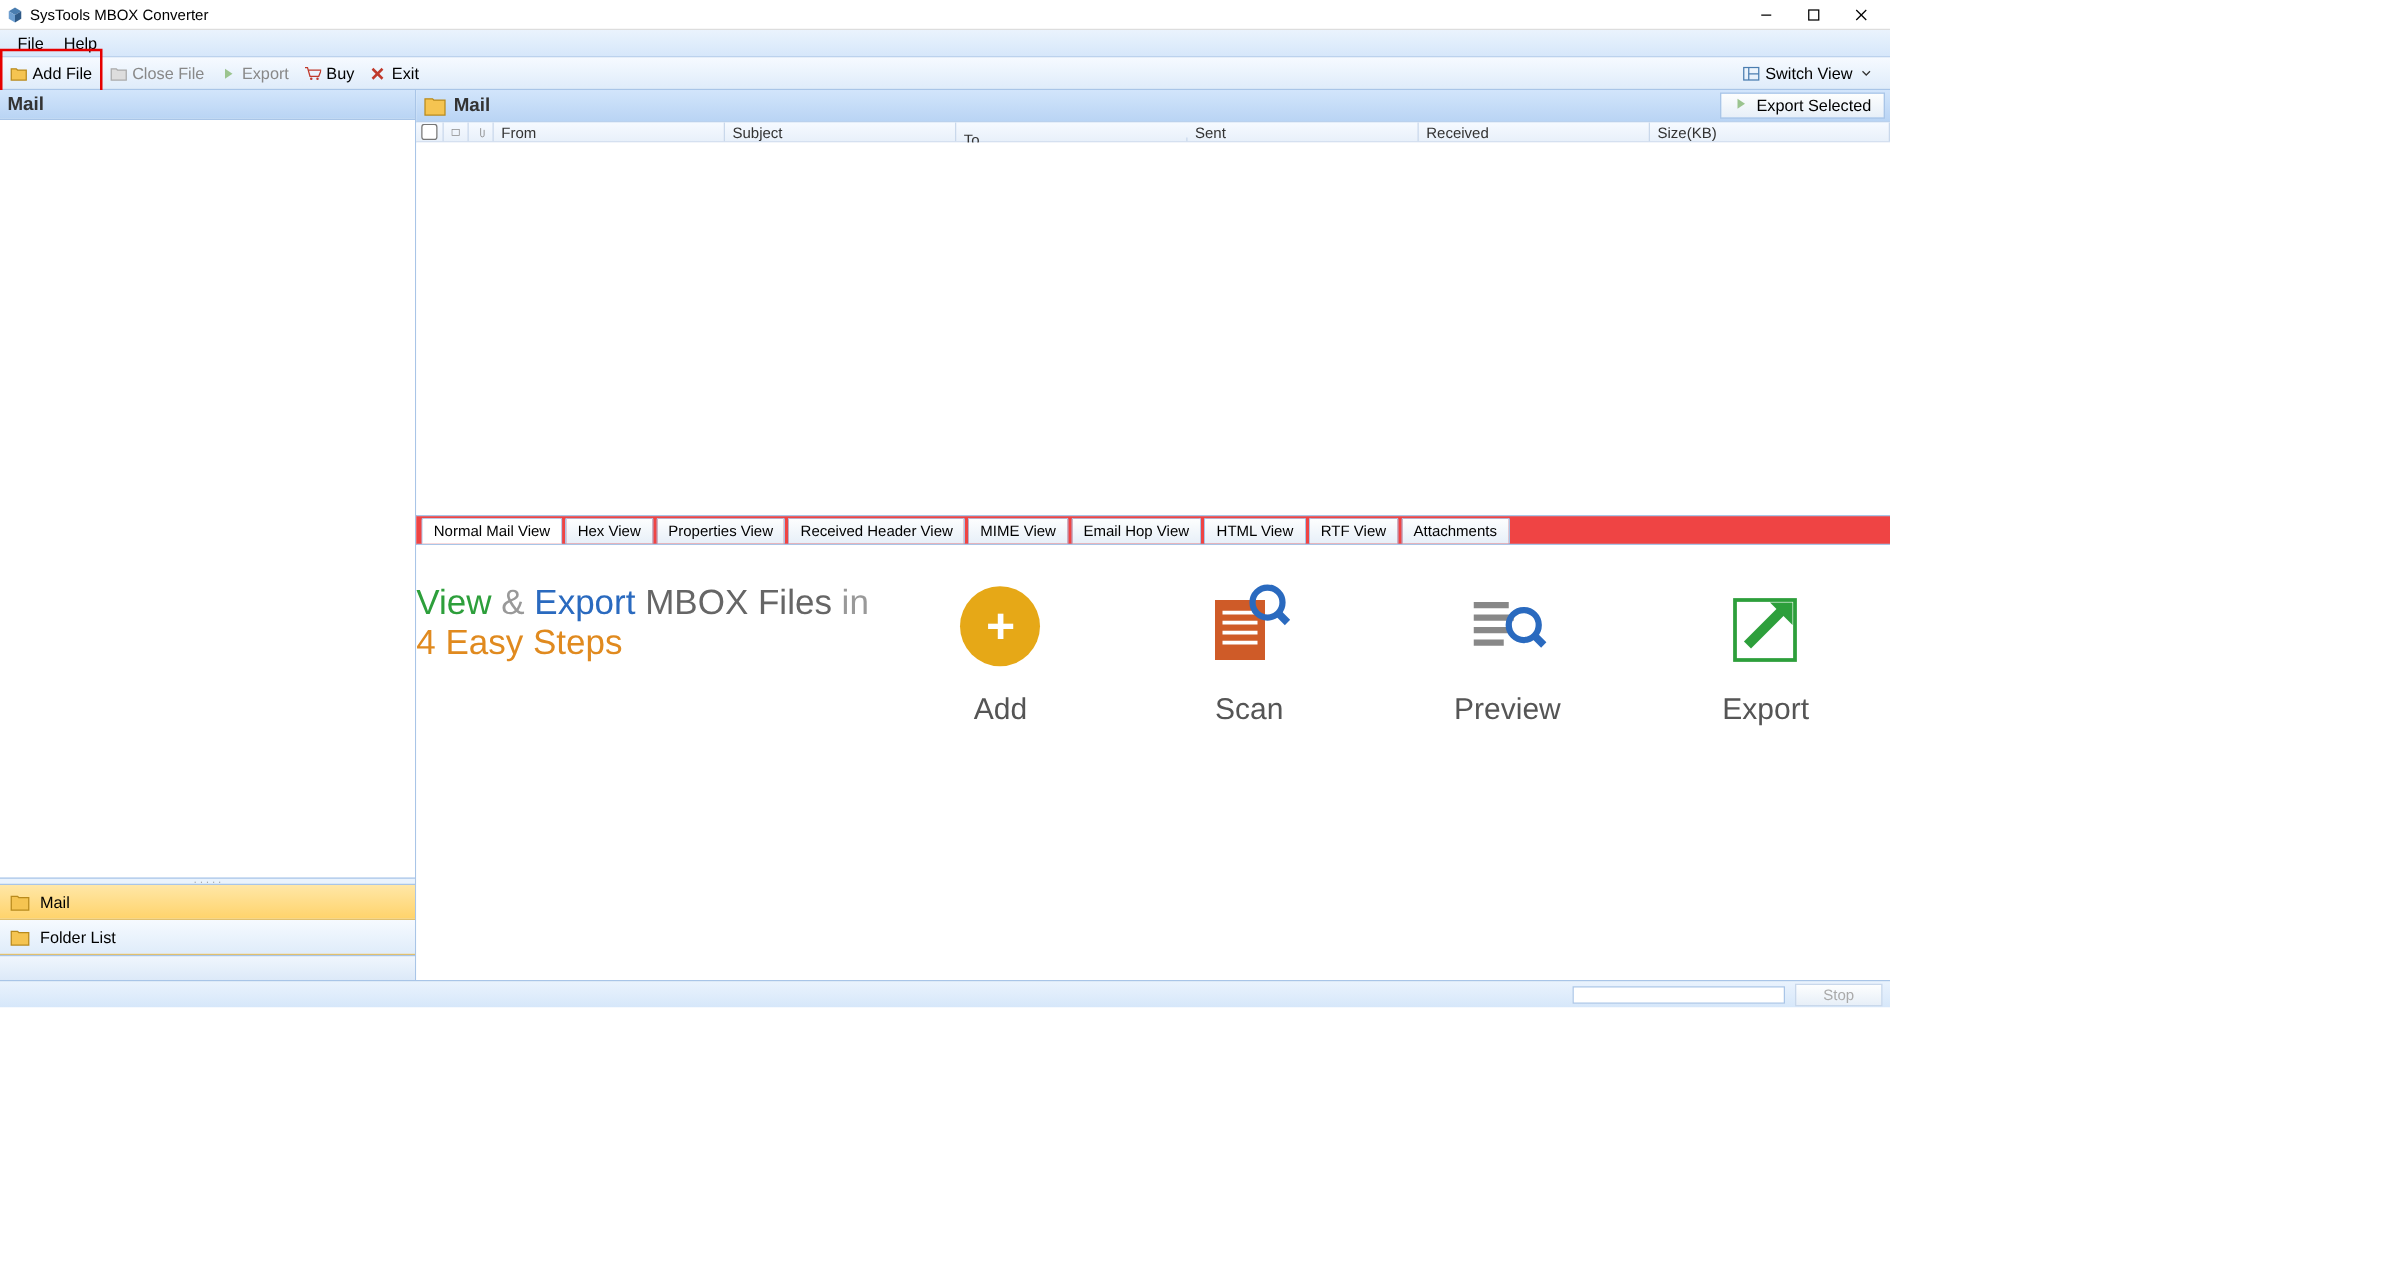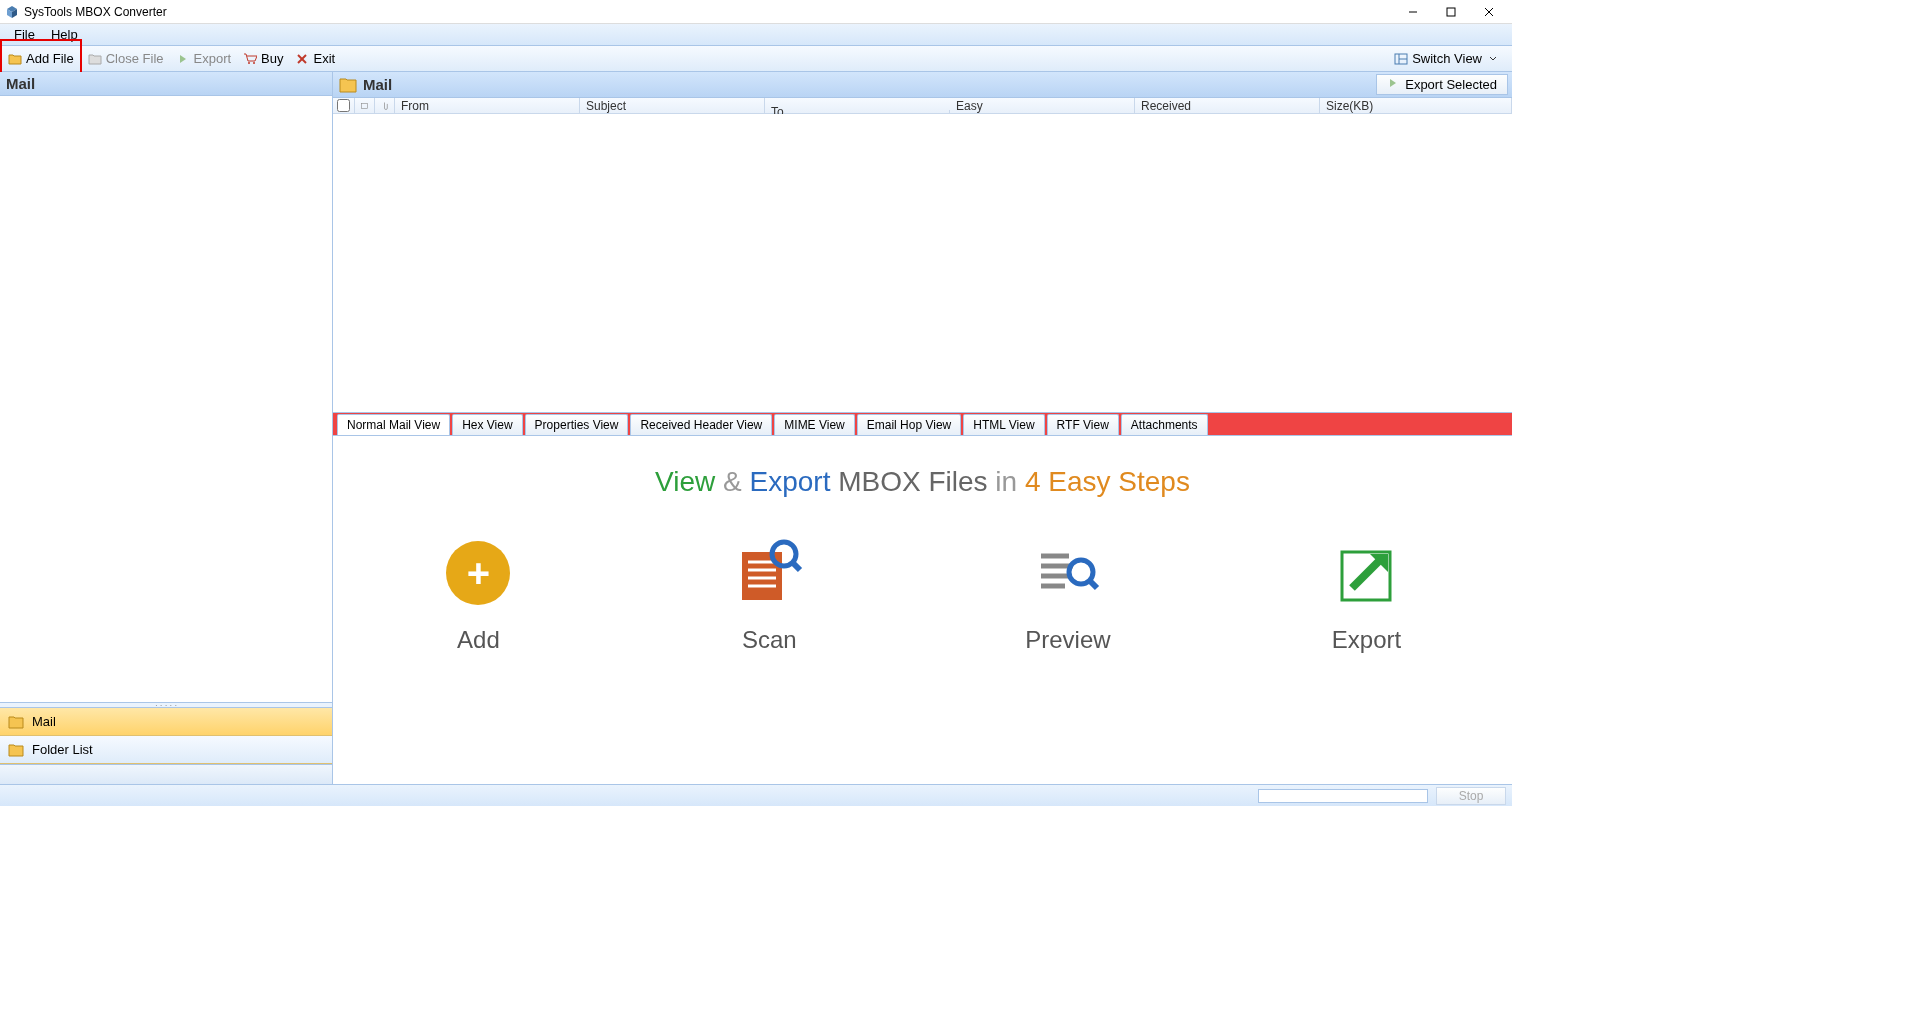--- a/index.html
+++ b/index.html
@@ -50,21 +50,21 @@
 .col.sent { width:185px; }
 .col.received { width:185px; }
 .col.size { flex:1; }
 
 .mail-list { flex:0 0 298px; background:#fff; overflow:auto; }
 
 .tabs-row { height:24px; background:#ef4444; display:flex; align-items:flex-end; border-top:1px solid #a9c5e7; border-bottom:1px solid #a9c5e7; padding-left:4px; }
 .tab { background: linear-gradient(#fdfefe,#e7eff8); border:1px solid #a9c5e7; border-bottom:none; padding:3px 9px; margin-right:2px; cursor:pointer; font-size:12px; border-radius:2px 2px 0 0; }
 .tab.active { background:#fff; }
 
-.preview { flex:1; background:#fff; overflow:auto; display:flex; flex-direction:column; align-items:center; padding-top:30px; }
+.preview { flex:1; background:#fff; overflow:auto; display:flex; flex-direction:row; align-items:flex-start; padding-top:30px; }
 .preview-title { font-size: 28px; font-weight:300; margin-bottom:40px; }
 .tt-view { color:#2d9f3b; }
 .tt-amp { color:#999; }
 .tt-export { color:#2a6abf; }
 .tt-mbox { color:#666; }
 .tt-in { color:#999; }
 .tt-4easy { color:#e08a1f; }
 
 .steps-row { display:flex; width:100%; justify-content:space-around; }
 .step { display:flex; flex-direction:column; align-items:center; gap:18px; }
@@ -238,21 +238,21 @@
           </svg>
         </div>
       <div class="col icon-col">
           <svg width="10" height="12" viewBox="0 0 10 12">
             <path d="M5 1 v8 a2 2 0 0 0 4 0 V3" fill="none" stroke="#888"></path>
           </svg>
         </div>
       <div class="col from">From</div>
       <div class="col subject">Subject</div>
       <div class="col to">To</div>
-      <div class="col sent">Easy</div>
+      <div class="col sent">Sent</div>
       <div class="col received">Received</div>
       <div class="col size">Size(KB)</div>
     </div>
 
     <div class="mail-list"></div>
 
     <div class="tabs-row">
       <div class="tab active">Normal Mail View</div>
       <div class="tab">Hex View</div>
       <div class="tab">Properties View</div>

